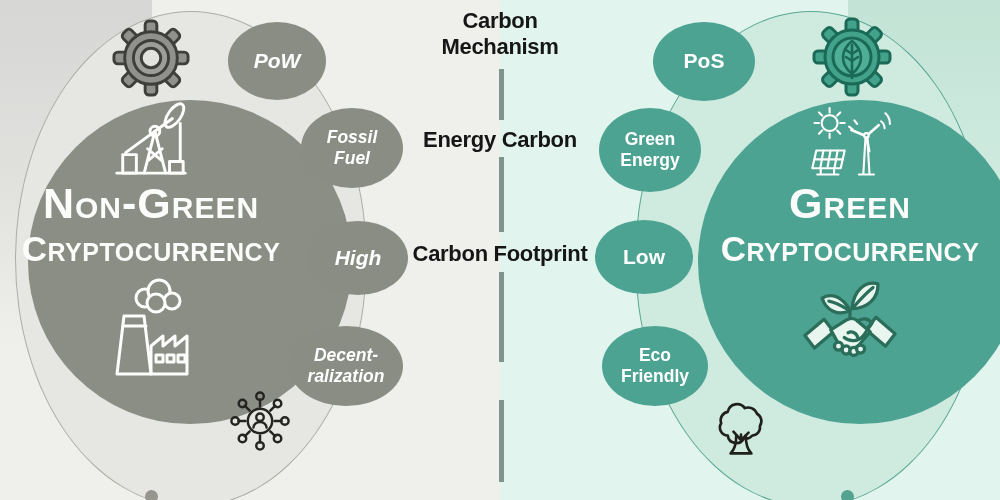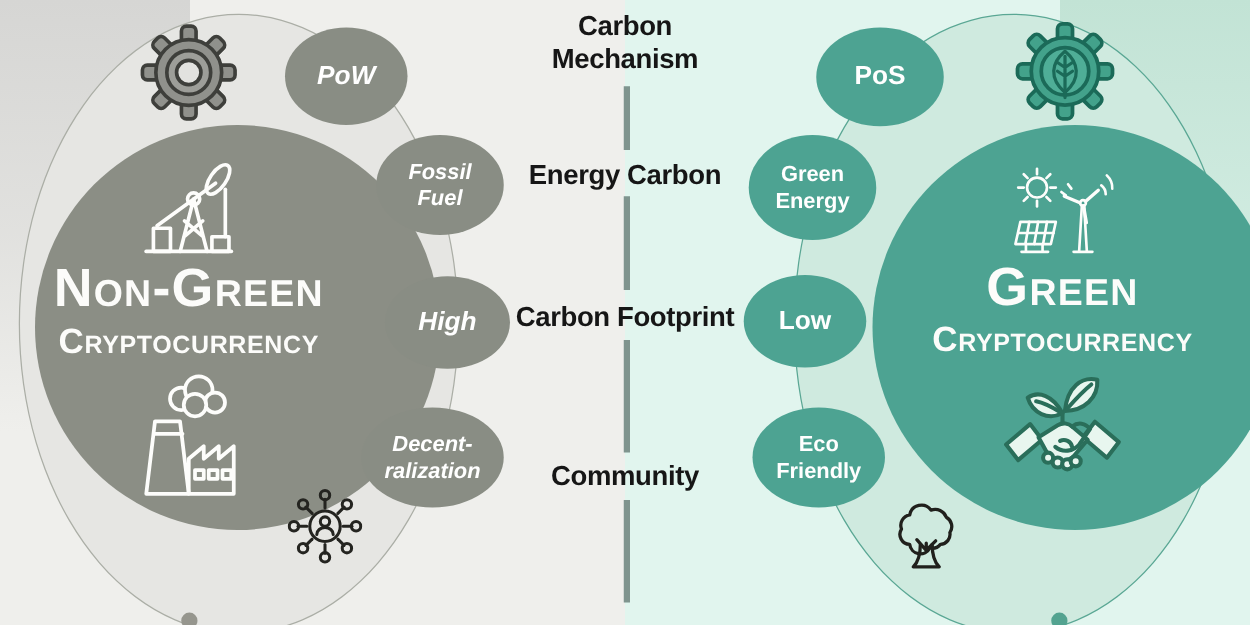--- a/index.html
+++ b/index.html
@@ -15,27 +15,27 @@
   .corner-shade.cs-left{left:0;background:linear-gradient(180deg,#d6d6d4 0%,rgba(214,214,212,0.55) 55%,rgba(214,214,212,0) 100%);}
   .corner-shade.cs-right{left:348px;background:linear-gradient(180deg,#c2e3d5 0%,rgba(194,227,213,0.55) 55%,rgba(194,227,213,0) 100%);}
   .ring{position:absolute;border-radius:50%;}
   .ring.l{left:15px;top:11px;width:350px;height:494px;background:#e6e6e3;border:1.5px solid #abaea6;}
   .ring.r{left:135px;top:11px;width:350px;height:494px;background:#cfeadf;border:1.5px solid #5aa794;}
   .orbit-dot{position:absolute;width:13px;height:13px;border-radius:50%;}
   .orbit-dot.l{left:145px;top:490px;background:#96968e;}
   .orbit-dot.r{left:341px;top:490px;background:#53a390;}
   .big-circle{
     position:absolute;top:100px;width:324px;height:324px;border-radius:50%;
-    display:flex;flex-direction:column;align-items:center;justify-content:center;
+    display:flex;flex-direction:column;align-items:center;
   }
   .big-circle.l{left:28px;background:#8b8e85;padding-right:78px;box-sizing:border-box;}
   .big-circle.r{left:198px;background:#4da392;padding-right:20px;box-sizing:border-box;}
   .circle-title{color:#fcfcfa;font-weight:bold;font-variant:small-caps;line-height:1.0;white-space:nowrap;}
   .circle-title.t1{font-size:43px;letter-spacing:1px;margin-top:4px;}
-  .circle-title.t2{font-size:28px;letter-spacing:0.5px;margin-top:6px;}
+  .circle-title.t2{font-size:35px;letter-spacing:0.5px;margin-top:6px;}
   .circle-icon{flex:0 0 auto;}
   .bubble{
     position:absolute;border-radius:50%;display:flex;align-items:center;justify-content:center;
     color:#fff;font-weight:bold;text-align:center;
   }
   .bubble.gray{background:#898d84;font-style:italic;}
   .bubble.teal{background:#4da392;}
   .bubble span{white-space:pre-line;line-height:1.18;}
   .bubble.one{font-size:21px;}
   .bubble.two{font-size:17.5px;}
@@ -230,17 +230,16 @@
   </section>
 
   <div class="center-col">
     <div class="center-label cl-mining">Carbon
 Mechanism</div>
     <div class="divider-seg ds-1"></div>
     <div class="center-label cl-energy">Energy Carbon</div>
     <div class="divider-seg ds-2"></div>
     <div class="center-label cl-carbon">Carbon Footprint</div>
     <div class="divider-seg ds-3"></div>
-    <div class="center-label cl-community">Community</div>
     <div class="divider-seg ds-4"></div>
   </div>
 
 </div>
 
 </body></html>

